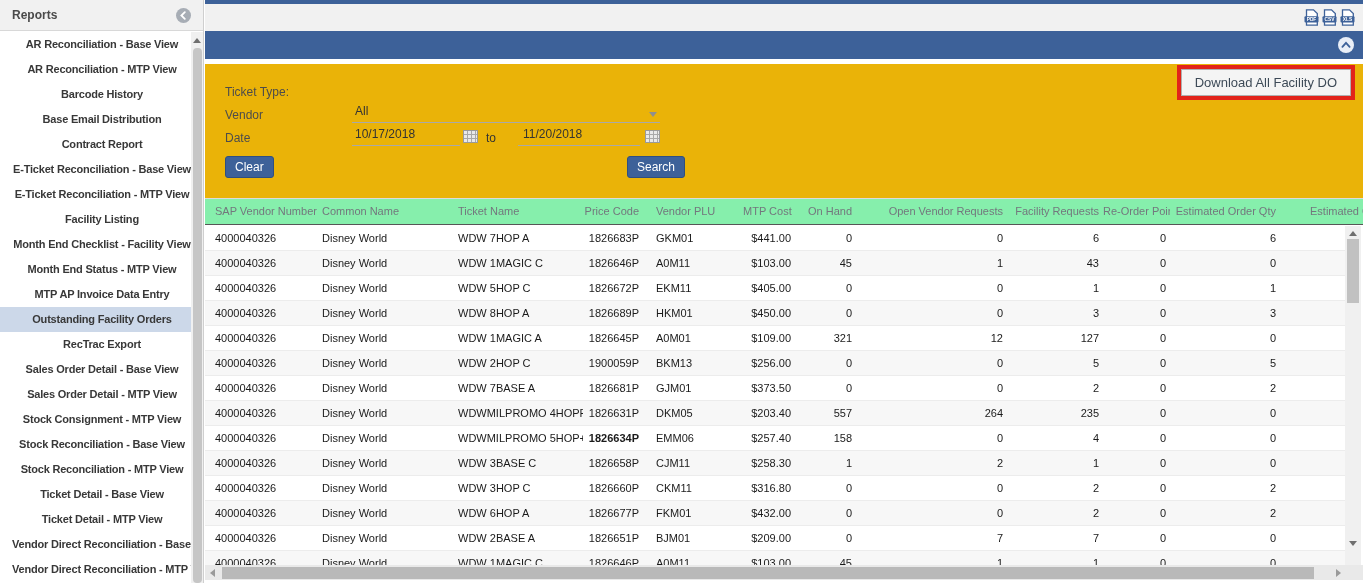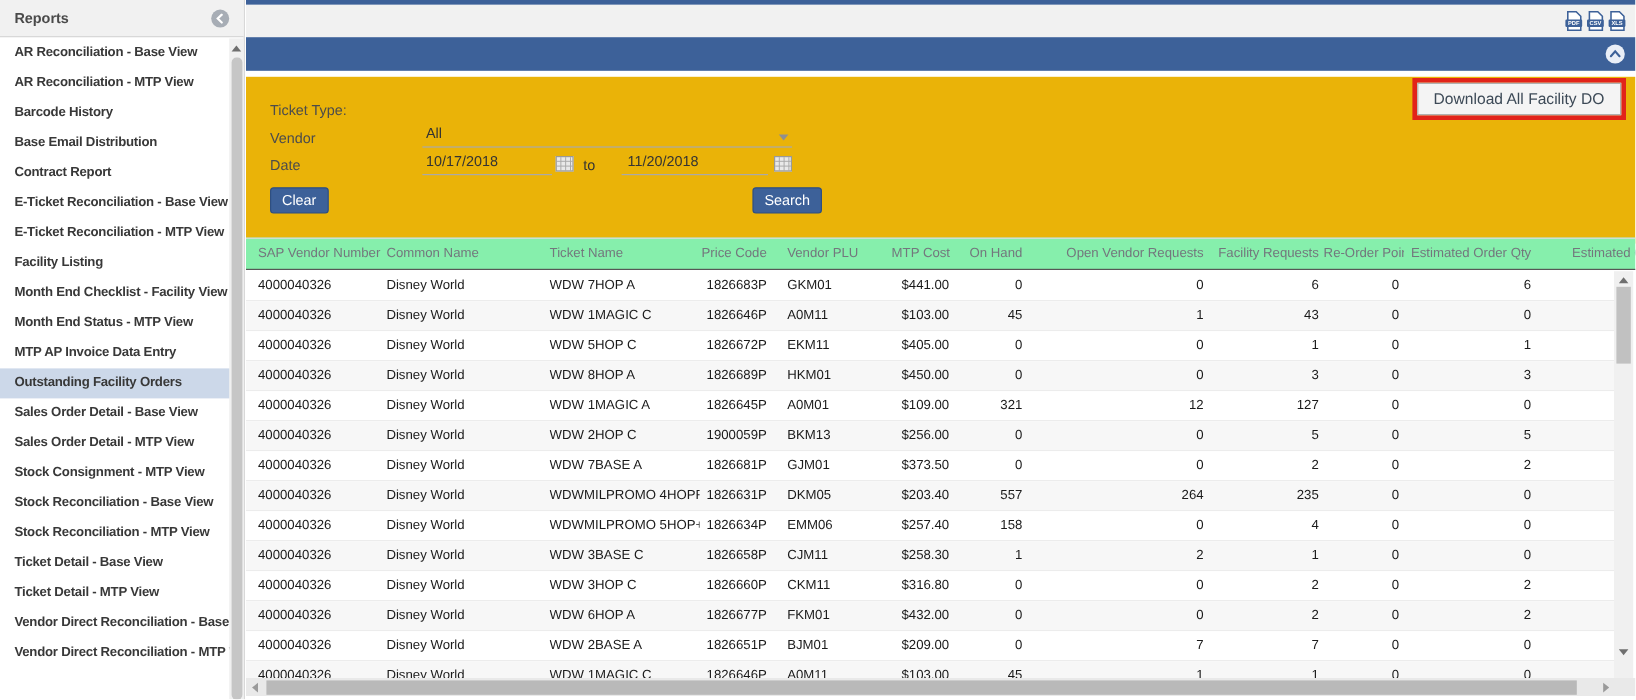--- a/index.html
+++ b/index.html
@@ -2,21 +2,21 @@
 <html><head>
 <meta charset="utf-8">
 <title>Reports</title>
 <style>
   * { margin:0; padding:0; box-sizing:border-box; }
   html,body { background:#fff; }
   body { font-family:"Liberation Sans", sans-serif; }
   .screen { position:relative; width:1363px; height:583px; overflow:hidden; background:#fff; }
 
   
-  .sidebar { position:absolute; left:0; top:0; width:204px; height:583px; background:#fff; border-right:1px solid #cfcfcf; }
+  .sidebar { position:absolute; left:0; top:0; width:204px; height:583px; background:#fff; border-right:1px solid #cfcfcf;text-align:center; }
   .sidebar-header { position:absolute; left:0; top:0; width:100%; height:31px; background:#f1f1f1; border-bottom:1px solid #d8d8d8; }
   .sidebar-title { position:absolute; left:12px; top:0; line-height:31px; font-size:12px; font-weight:bold; color:#4a4a4a; }
   .collapse-btn { position:absolute; right:12px; top:8px; width:15px; height:15px; border-radius:50%; background:#a7adb5; display:flex; align-items:center; justify-content:center; cursor:pointer; }
   .sidebar-list { position:absolute; left:0; top:32px; width:192px; }
   .side-item { height:25px; line-height:25px; padding-left:12px; font-size:11px; font-weight:bold; letter-spacing:-0.2px; color:#383838; white-space:nowrap; overflow:hidden; cursor:pointer; }
   .side-item.selected { background:#ccd8e9; }
   .side-scrollbar { position:absolute; right:0; top:32px; width:12px; height:551px; background:#f0f0f0; }
   .side-scrollbar .arrow-zone { position:absolute; left:0; top:2px; width:12px; height:12px; display:flex; align-items:center; justify-content:center; }
   .side-scrollbar .thumb { position:absolute; left:1.5px; top:16px; width:9px; height:535px; background:#c6c6c6; border-radius:4px; }
 
@@ -91,20 +91,21 @@
         <div class="side-item">Barcode History</div>
         <div class="side-item">Base Email Distribution</div>
         <div class="side-item">Contract Report</div>
         <div class="side-item">E-Ticket Reconciliation - Base View</div>
         <div class="side-item">E-Ticket Reconciliation - MTP View</div>
         <div class="side-item">Facility Listing</div>
         <div class="side-item">Month End Checklist - Facility View</div>
         <div class="side-item">Month End Status - MTP View</div>
         <div class="side-item">MTP AP Invoice Data Entry</div>
         <div class="side-item selected">Outstanding Facility Orders</div>
+        <div class="side-item">RecTrac Export</div>
         <div class="side-item">Sales Order Detail - Base View</div>
         <div class="side-item">Sales Order Detail - MTP View</div>
         <div class="side-item">Stock Consignment - MTP View</div>
         <div class="side-item">Stock Reconciliation - Base View</div>
         <div class="side-item">Stock Reconciliation - MTP View</div>
         <div class="side-item">Ticket Detail - Base View</div>
         <div class="side-item">Ticket Detail - MTP View</div>
         <div class="side-item">Vendor Direct Reconciliation - Base Vi</div>
         <div class="side-item">Vendor Direct Reconciliation - MTP Vie</div>
       </div>
@@ -295,21 +296,21 @@
           <div class="td al-r" style="width: 151px;">264</div>
           <div class="td al-r" style="width: 96px;">235</div>
           <div class="td al-r" style="width: 67px;">0</div>
           <div class="td al-r" style="width: 110px;">0</div>
           <div class="td" style="width: 65px; padding-left: 30px;"></div>
         </div>
         <div class="trow">
           <div class="td" style="width: 117px; padding-left: 10px;">4000040326</div>
           <div class="td" style="width: 136px;">Disney World</div>
           <div class="td" style="width: 125px;">WDWMILPROMO 5HOP+</div>
-          <div class="td al-r" style="width: 60px;">1826634P</div>
+          <div class="td al-r" style="width: 60px; font-weight: bold;">1826634P</div>
           <div class="td" style="width: 100px; padding-left: 13px;">EMM06</div>
           <div class="td al-r" style="width: 52px;">$257.40</div>
           <div class="td al-r" style="width: 61px;">158</div>
           <div class="td al-r" style="width: 151px;">0</div>
           <div class="td al-r" style="width: 96px;">4</div>
           <div class="td al-r" style="width: 67px;">0</div>
           <div class="td al-r" style="width: 110px;">0</div>
           <div class="td" style="width: 65px; padding-left: 30px;"></div>
         </div>
         <div class="trow">

